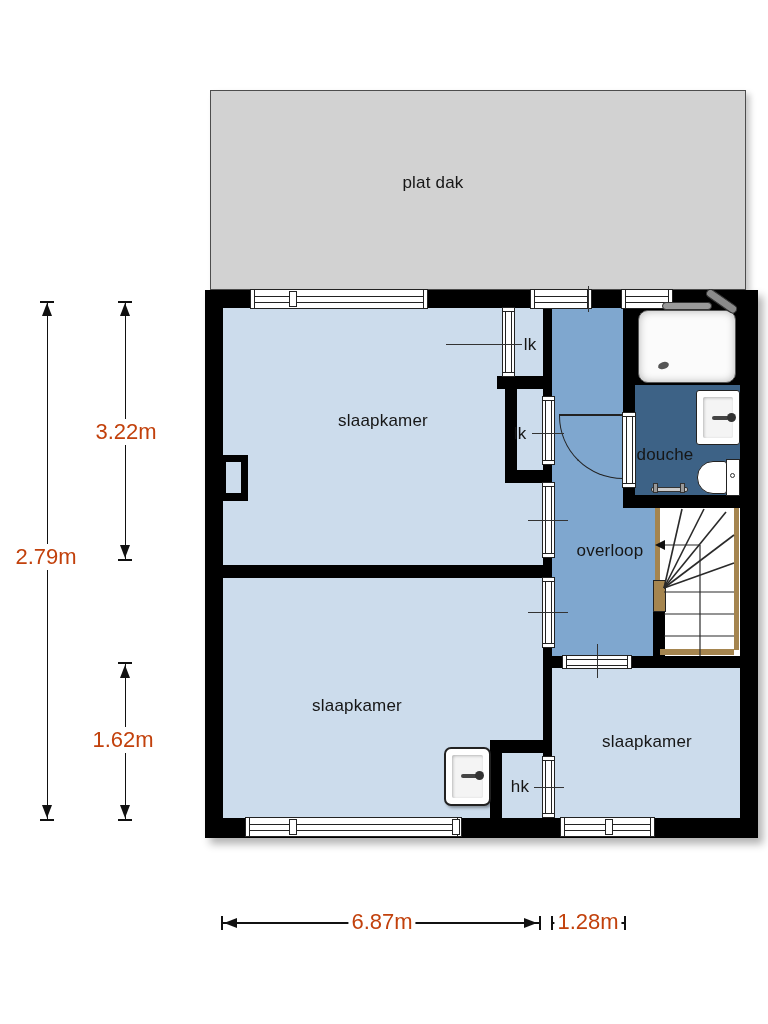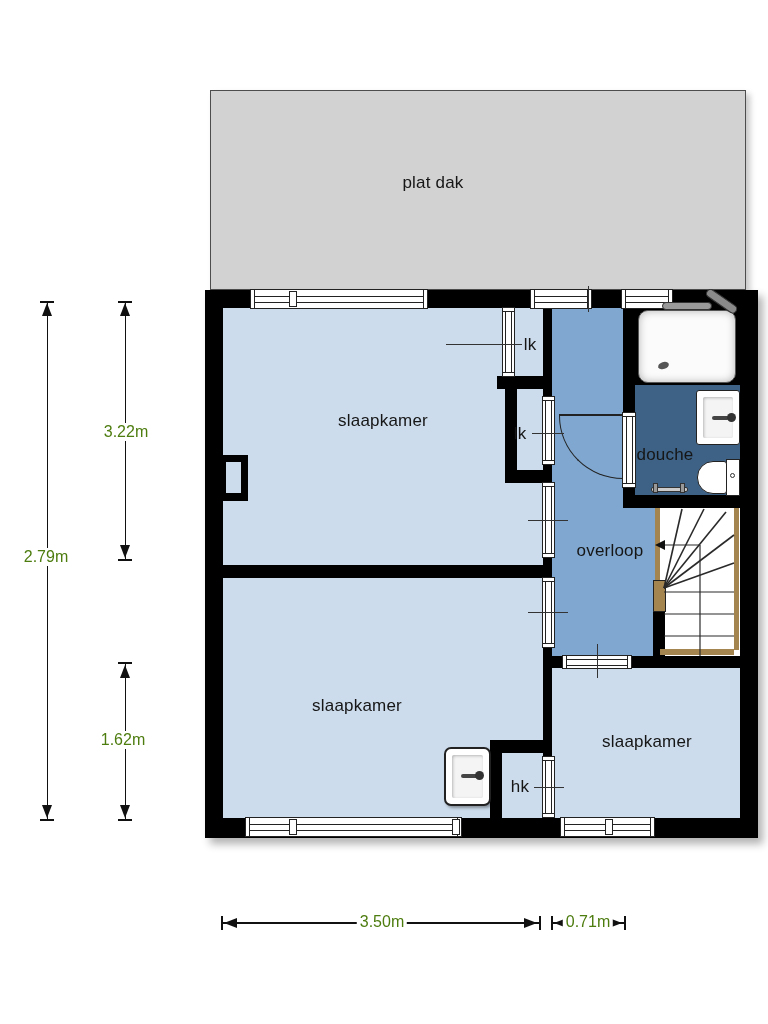--- a/index.html
+++ b/index.html
@@ -24,21 +24,21 @@
              border-left:1.3px solid #222;border-right:1.3px solid #222;box-sizing:border-box;}
   .cap{position:absolute;background:#fff;border:1px solid #222;box-sizing:border-box;z-index:2;}
   .wv>.cap{left:-1px;right:-1px;height:5px;}
   .wv>.cap.a{top:-1px;}.wv>.cap.b{bottom:-1px;}
   .wh>.cap{top:-1px;bottom:-1px;width:5px;}
   .wh>.cap.a{left:-1px;}.wh>.cap.b{right:-1px;}
   .mull{position:absolute;top:1px;bottom:1px;width:8px;background:#fff;border:1px solid #222;box-sizing:border-box;z-index:3;}
   
   .room-label{position:absolute;transform:translate(-50%,-50%);font-size:17px;color:#161616;
               white-space:nowrap;z-index:6;letter-spacing:.2px;}
-  .dim-label{position:absolute;transform:translate(-50%,-50%);font-size:16px;color:#4d7c0f;background:#fff;
+  .dim-label{position:absolute;transform:translate(-50%,-50%);font-size:22px;color:#c2410c;background:#fff;
              padding:0 3px;white-space:nowrap;z-index:6;}
   
   .dline{position:absolute;background:var(--line,#111);z-index:5;}
   .arr{position:absolute;width:0;height:0;z-index:5;}
   .arr.up{border-left:5.5px solid transparent;border-right:5.5px solid transparent;border-bottom:13px solid var(--line,#111);}
   .arr.down{border-left:5.5px solid transparent;border-right:5.5px solid transparent;border-top:13px solid var(--line,#111);}
   .arr.left{border-top:5.5px solid transparent;border-bottom:5.5px solid transparent;border-right:13px solid var(--line,#111);}
   .arr.right{border-top:5.5px solid transparent;border-bottom:5.5px solid transparent;border-left:13px solid var(--line,#111);}
   .tick{position:absolute;background:#333;z-index:5;}
   
@@ -223,22 +223,22 @@
   <div class="dline" style="left:118px;top:819px;width:14px;height:1.5px;"></div>
   <div class="arr up" style="left:119.5px;top:665px;"></div>
   <div class="arr down" style="left:119.5px;top:805px;"></div>
   <span class="dim-label" style="left:123px;top:740px;">1.62m</span>
 
   <div class="dline" style="left:222px;top:922px;width:318px;height:1.5px;"></div>
   <div class="dline" style="left:221px;top:916px;width:1.5px;height:14px;"></div>
   <div class="dline" style="left:539px;top:916px;width:1.5px;height:14px;"></div>
   <div class="arr left" style="left:224px;top:917.5px;"></div>
   <div class="arr right" style="left:524px;top:917.5px;"></div>
-  <span class="dim-label" style="left:382px;top:922px;">3.50m</span>
+  <span class="dim-label" style="left:382px;top:922px;">6.87m</span>
 
   <div class="dline" style="left:552px;top:922px;width:73px;height:1.5px;"></div>
   <div class="dline" style="left:551px;top:916px;width:1.5px;height:14px;"></div>
   <div class="dline" style="left:624px;top:916px;width:1.5px;height:14px;"></div>
   <div class="arr left" style="left:554px;top:917.5px;"></div>
   <div class="arr right" style="left:609px;top:917.5px;"></div>
-  <span class="dim-label" style="left:588px;top:922px;">0.71m</span>
+  <span class="dim-label" style="left:588px;top:922px;">1.28m</span>
 
 </div>
 
 </body></html>

